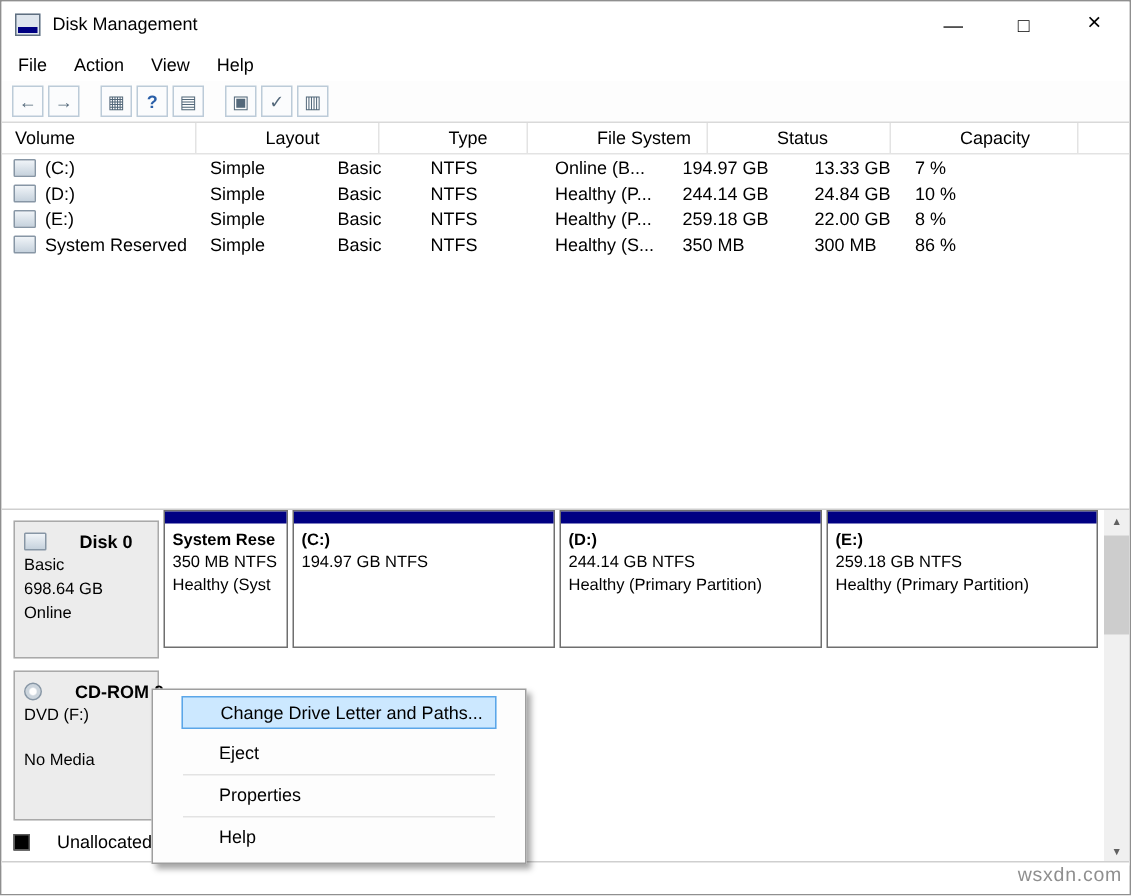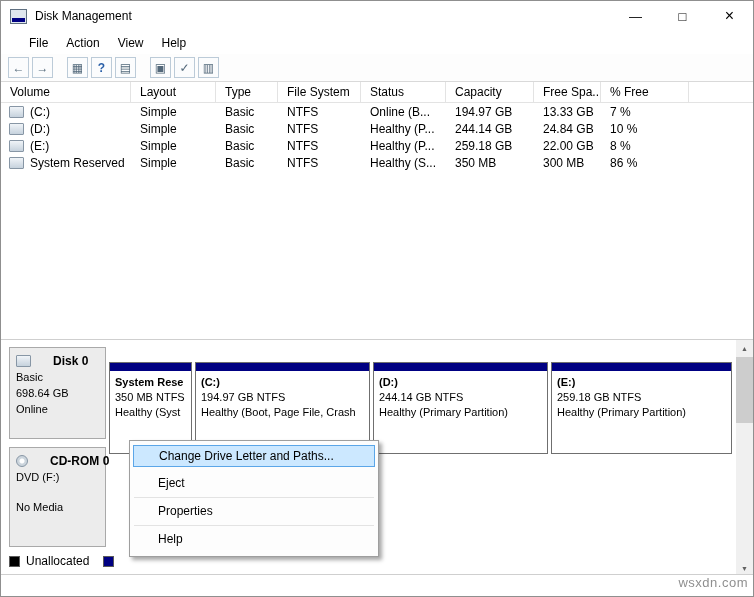--- a/index.html
+++ b/index.html
@@ -11,68 +11,68 @@
   }
   
   .titlebar { position:absolute; top:0; left:0; right:0; height:30px; display:flex; align-items:center; padding-left:9px; background:#fff; }
   .app-icon { width:15px; height:13px; margin-right:8px; border:1px solid #5f6f80; background:#dfe6ee; position:relative; flex:none; }
   .app-icon::after { content:""; position:absolute; left:1px; right:1px; bottom:1px; height:4px; background:#000082; }
   .title-text { font-size:12px; }
   .win-controls { margin-left:auto; display:flex; height:100%; }
   .win-btn { width:47px; height:100%; display:flex; align-items:center; justify-content:center; font-size:13px; }
   .win-btn.close { font-size:16px; }
   
-  .menubar { position:absolute; top:30px; left:0; right:0; height:23px; display:flex; align-items:center; padding-left:19px; background:#fff; }
+  .menubar { position:absolute; top:30px; left:0; right:0; height:23px; display:flex; align-items:center; padding-left:2px; background:#fff; }
   .menu-item { padding:0 9px; }
   
   .toolbar { position:absolute; top:53px; left:0; right:0; height:27px; border-bottom:1px solid #d9d9d9; display:flex; align-items:center; padding-left:7px; background:#fdfdfd; }
   .tb-btn { width:21px; height:21px; border:1px solid #bccbd8; background:#fbfcfd; display:flex; align-items:center; justify-content:center; font-size:12px; color:#53687a; margin-right:3px; box-sizing:border-box; }
   .tb-btn.help { color:#2a5fa8; font-weight:bold; }
   .tb-gap { width:11px; flex:none; }
   
   .list-area { position:absolute; top:81px; left:0; right:0; height:257px; background:#fff; }
   .lv-header, .lv-row { display:grid; grid-template-columns:130px 85px 62px 83px 85px 88px 67px 88px 1fr; }
-  .lv-header { height:20px; border-bottom:1px solid #e3e3e3; }
+  .lv-header { height:20px; border-bottom:1px solid #e3e3e3;gap:37px; }
   .lv-hcell { border-right:1px solid #e3e3e3; padding:3px 0 0 9px; overflow:hidden; white-space:nowrap; }
   .lv-hcell.filler { border-right:none; }
   .lv-row { height:17px; align-items:center; }
   .lv-cell { padding-left:9px; overflow:hidden; white-space:nowrap; }
   .vol-cell { display:flex; align-items:center; gap:6px; padding-left:8px; overflow:hidden; white-space:nowrap; }
   .mini-drive { width:13px; height:10px; background:linear-gradient(#f0f4f8,#c6d2dd); border:1px solid #8796a5; border-radius:1px; flex:none; }
   
   .graph-area { position:absolute; top:338px; left:0; right:0; height:237px; border-top:1px solid #cfcfcf; background:#fff; }
   .disk-panel { position:absolute; background:#ececec; border:1px solid #a9a9a9; box-sizing:border-box; padding:5px 6px; font-size:11px; line-height:16px; }
   .disk0-panel { left:8px; top:7px; width:97px; height:92px; }
   .cdrom-panel { left:8px; top:107px; width:97px; height:100px; }
   .panel-title { font-weight:bold; font-size:12px; display:flex; align-items:center; gap:22px; white-space:nowrap; }
   .nomedia { margin-top:14px; }
   .mini-cd { width:12px; height:12px; border-radius:50%; border:1px solid #8796a5; background:radial-gradient(circle, #ffffff 2px, #ccd5dd 3px); flex:none; box-sizing:border-box; }
-  .partition-strip { position:absolute; left:108px; top:22px; height:92px; display:flex; gap:3px; }
+  .partition-strip { position:absolute; left:108px; top:0; height:92px; display:flex; gap:3px; }
   .partition { box-sizing:border-box; border:1px solid #6f6f6f; background:#fff; display:flex; flex-direction:column; }
   .part-w0 { width:83px; } .part-w1 { width:175px; } .part-w2 { width:175px; } .part-w3 { width:181px; }
   .pbar { height:8px; background:#000082; flex:none; }
   .pbody { padding:4px 4px 0 5px; font-size:11px; line-height:15px; overflow:hidden; }
   .ptitle { font-weight:bold; white-space:nowrap; overflow:hidden; }
   .pline { white-space:nowrap; overflow:hidden; }
-  .legend { position:absolute; left:8px; top:214px; display:flex; align-items:center; }
+  .legend { position:absolute; left:8px; top:214px; display:flex; align-items:center;gap:12px; }
   .sw { width:11px; height:11px; border:1px solid #5a5a5a; box-sizing:border-box; flex:none; }
   .sw-unalloc { background:#000; margin-right:6px; }
   .sw-primary { background:#000082; margin-left:14px; }
   
   .scrollbar { position:absolute; right:0; top:0; width:17px; height:237px; background:#f0f0f0; }
   .sb-btn { position:absolute; left:0; width:17px; height:17px; display:flex; align-items:center; justify-content:center; font-size:7px; color:#616161; }
   .sb-up { top:0; } .sb-down { bottom:0; }
   .sb-thumb { position:absolute; left:0; top:17px; width:17px; height:66px; background:#cdcdcd; }
   
   .statusbar { position:absolute; left:0; right:0; bottom:0; height:21px; border-top:1px solid #cfcfcf; background:#fff; }
   .watermark { position:absolute; right:5px; bottom:6px; color:#8f8f8f; font-size:13px; letter-spacing:0.5px; }
   
-  .context-menu { position:absolute; left:100px; top:439px; width:250px; box-sizing:border-box;
+  .context-menu { position:absolute; left:100px; top:458px; width:250px; box-sizing:border-box;
     background:#fdfdfd; border:1px solid #9e9e9e; box-shadow:3px 3px 4px rgba(0,0,0,0.35);
-    padding:3px 2px; z-index:20;margin-left:28px; }
+    padding:3px 18px; z-index:20; }
   .cm-item { height:27px; line-height:27px; padding-left:26px; font-size:12px; white-space:nowrap; overflow:hidden; }
   .cm-item.highlight { height:22px; line-height:20px; background:#cce8ff; border:1px solid #5ba6e8; box-sizing:border-box; margin:1px 1px 3px 1px; padding-left:25px; }
   .cm-sep { height:1px; background:#e3e3e3; margin:0 2px; }
 </style>
 </head>
 <body>
 
 <div class="window">
 
   <div class="titlebar">
@@ -198,21 +198,20 @@
           <div class="ptitle">System Rese</div>
           <div class="pline">350 MB NTFS</div>
           <div class="pline">Healthy (Syst</div>
         </div>
       </div>
       <div class="partition part-w1">
         <div class="pbar"></div>
         <div class="pbody">
           <div class="ptitle">(C:)</div>
           <div class="pline">194.97 GB NTFS</div>
-          <div class="pline">Healthy (Boot, Page File, Crash</div>
         </div>
       </div>
       <div class="partition part-w2">
         <div class="pbar"></div>
         <div class="pbody">
           <div class="ptitle">(D:)</div>
           <div class="pline">244.14 GB NTFS</div>
           <div class="pline">Healthy (Primary Partition)</div>
         </div>
       </div>

